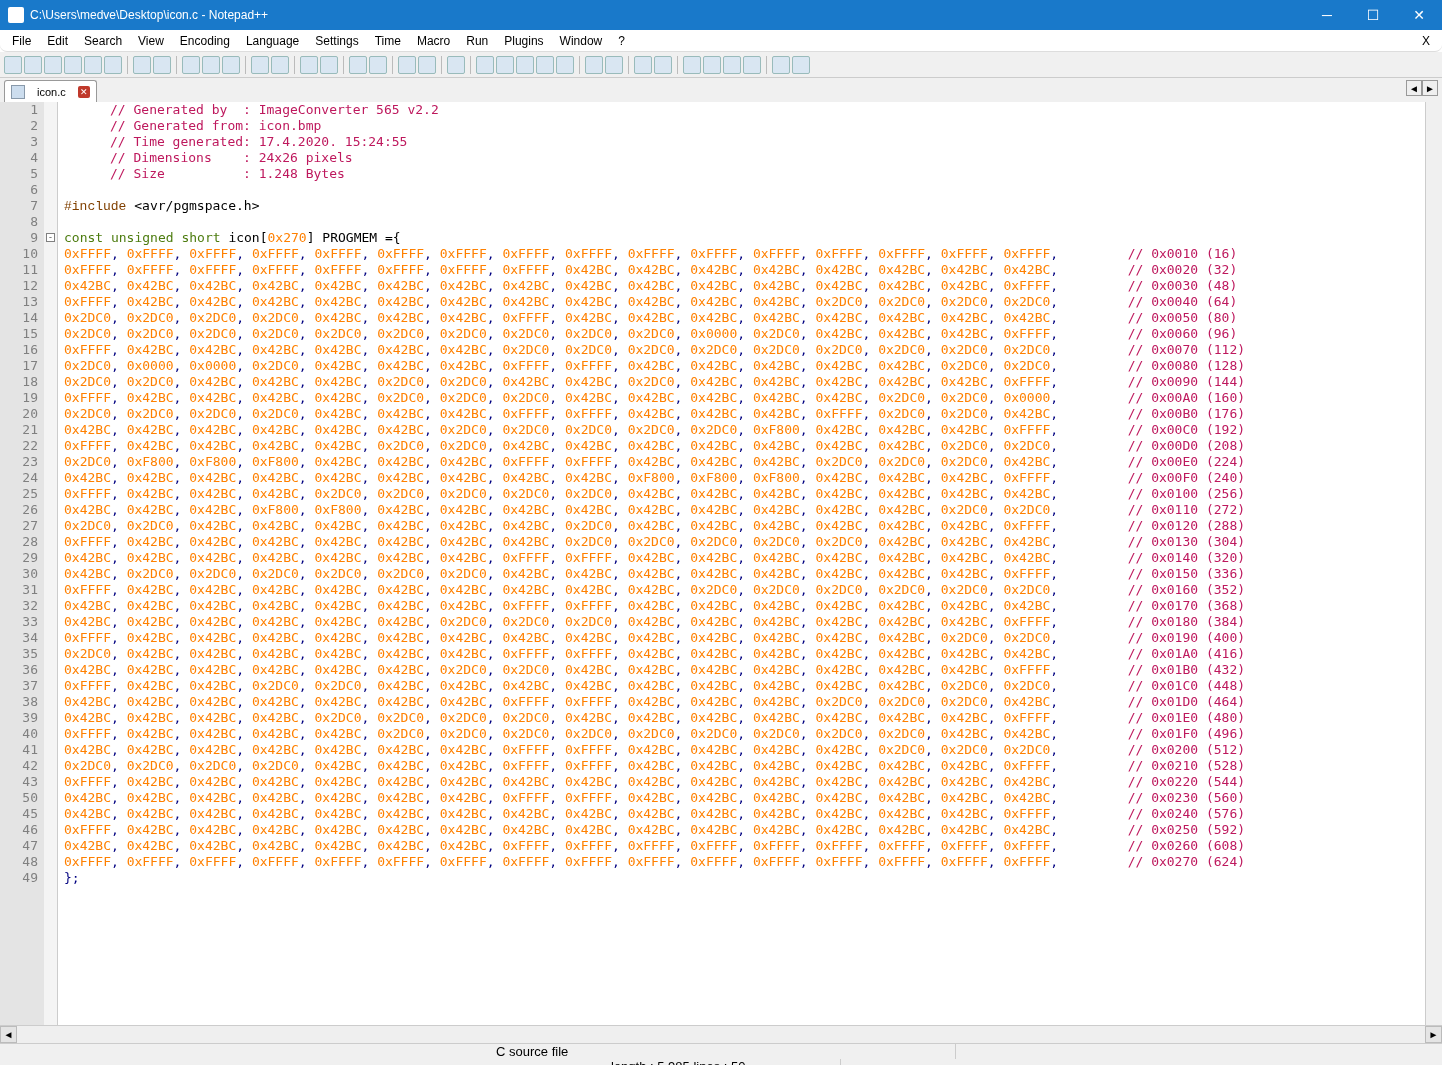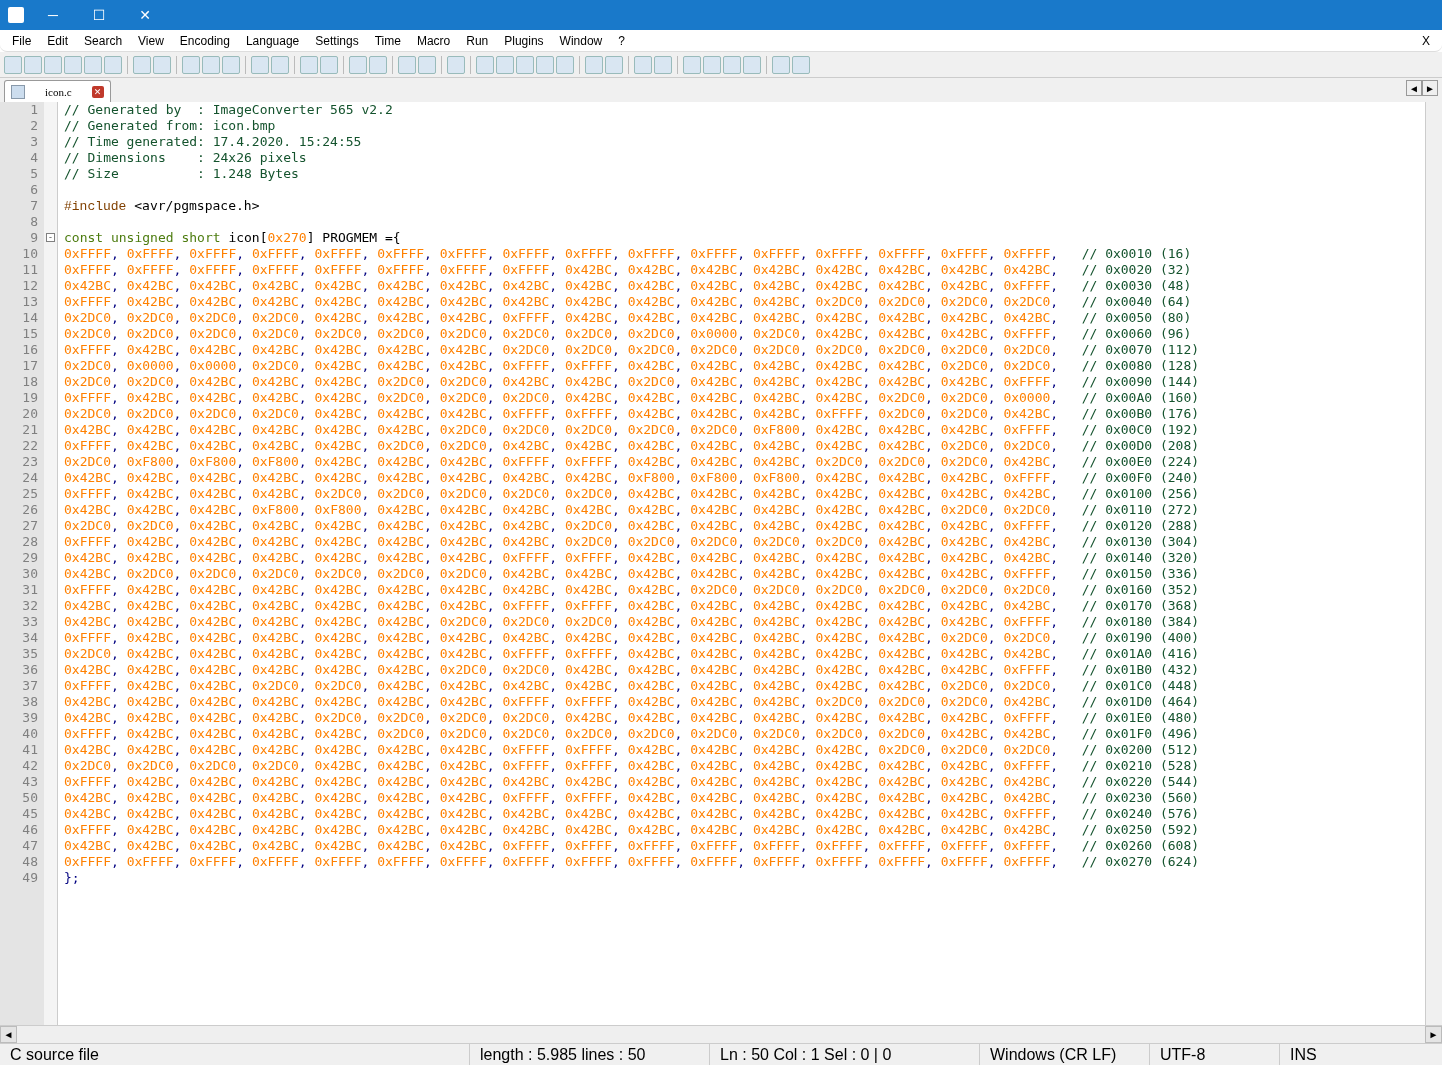--- a/index.html
+++ b/index.html
@@ -8,50 +8,51 @@
   .titlebar .icon { width: 16px; height: 16px; background: #fff; margin-right: 6px; border-radius: 2px; }
   .titlebar .title { flex: 1; }
   .titlebar .wbtn { width: 46px; height: 30px; display: flex; align-items: center; justify-content: center; color: #fff; font-size: 14px; }
   .menubar { height: 22px; display: flex; align-items: center; padding: 0 4px; border-bottom: 1px solid #ddd; background: #fff; border-radius: 7px; }
   .menubar span { padding: 2px 8px; }
   .menubar .closex { margin-left: auto; padding: 0 8px; font-family: Arial; }
   .toolbar { height: 26px; background: #f0f0f0; border-bottom: 1px solid #ccc; display: flex; align-items: center; padding: 0 4px; gap: 2px; }
   .toolbar .tb { width: 18px; height: 18px; background: #d9e6f2; border: 1px solid #9bb; border-radius: 2px; }
   .toolbar .sep { width: 1px; height: 18px; background: #bbb; margin: 0 3px; }
   .tabbar { height: 24px; background: #f0f0f0; display: flex; align-items: flex-end; padding-left: 4px; position: relative; }
-  .tab { height: 22px; background: #fff; border: 1px solid #999; border-bottom: none; padding: 2px 6px; display: flex; align-items: center; gap: 20px; font-size: 11px; border-radius: 3px 3px 0 0; font-family: Liberation Serif, serif; }
+  .tab { height: 22px; background: #fff; border: 1px solid #999; border-bottom: none; padding: 2px 6px; display: flex; align-items: center; gap: 12px; font-size: 11px; border-radius: 3px 3px 0 0; }
   .tab .doticon { width: 14px; height: 14px; background: #cde; border: 1px solid #89a; }
   .tab .closetab { width: 12px; height: 12px; background: #c0392b; color: #fff; font-size: 9px; display: flex; align-items: center; justify-content: center; border-radius: 2px; }
   .tabarrows { position: absolute; right: 4px; top: 2px; display: flex; gap: 0; }
   .tabarrows div { width: 16px; height: 16px; border: 1px solid #999; background: #efefef; font-size: 10px; display: flex; align-items: center; justify-content: center; }
   .editor-wrap { position: absolute; top: 102px; bottom: 40px; left: 0; right: 0; overflow: hidden; }
   .editor { display: flex; font-family: Consolas, monospace; font-size: 13px; line-height: 16px; height: 100%; overflow: hidden; }
   .gutter { background: #e4e4e4; color: #808080; text-align: right; padding: 0 6px 0 10px; user-select: none; width: 44px; }
   .foldcol { width: 14px; background: #f4f4f4; border-right: 1px solid #ccc; position: relative; }
   .foldbox { position: absolute; left: 2px; width: 9px; height: 9px; border: 1px solid #808080; background: #fff; font-size: 9px; line-height: 7px; text-align: center; color: #555; }
   .code { white-space: pre; padding-left: 6px; flex: 1; overflow: hidden; }
   .code .ln { height: 16px; position: relative; }
-  .c-comment { color: #14532d; }
+  .c-comment { color: #be185d; margin-left: 46px; }
   .c-kw { color: #4d7c0f; }
   .c-pre { color: #804000; font-family: Liberation Mono, monospace; }
   .c-str { color: #000000; }
   .c-num { color: #FF8000; }
   .c-pun { color: #000080; }
   .hscroll { position: absolute; left: 0; right: 0; bottom: 22px; height: 18px; background: #f0f0f0; border-top: 1px solid #ccc; display: flex; align-items: center; }
   .hscroll .arrow { width: 17px; height: 17px; background: #e4e4e4; border: 1px solid #bbb; font-size: 10px; display: flex; align-items: center; justify-content: center; }
   .hscroll .track { flex: 1; height: 17px; background: #efefef; }
-  .statusbar { position: absolute; bottom: 0; left: 0; right: 0; height: 22px; background: #f0f0f0; border-top: 1px solid #ccc; display: flex; align-items: center; font-size: 16px; }
+  .statusbar { position: absolute; bottom: 0; left: 0; right: 0; height: 22px; background: #f0f0f0; border-top: 1px solid #ccc; display: flex; align-items: center; font-size: 13px; flex-direction: column; }
   .statusbar .sb { padding: 0 10px; border-right: 1px solid #ccc; height: 100%; display: flex; align-items: center; }
   .vscroll { position: absolute; right: 0; top: 102px; bottom: 40px; width: 17px; background: #f0f0f0; border-left: 1px solid #ccc; }
 </style>
 </head>
 <body>
 
 <div class="titlebar">
   <div class="icon"></div>
+  <div class="title">C:\Users\medve\Desktop\icon.c - Notepad++</div>
   <div class="wbtn">─</div>
   <div class="wbtn">☐</div>
   <div class="wbtn">✕</div>
 </div>
 
 <div class="menubar" id="menubar">
   <span>File</span>
     <span>Edit</span>
     <span>Search</span>
     <span>View</span>

